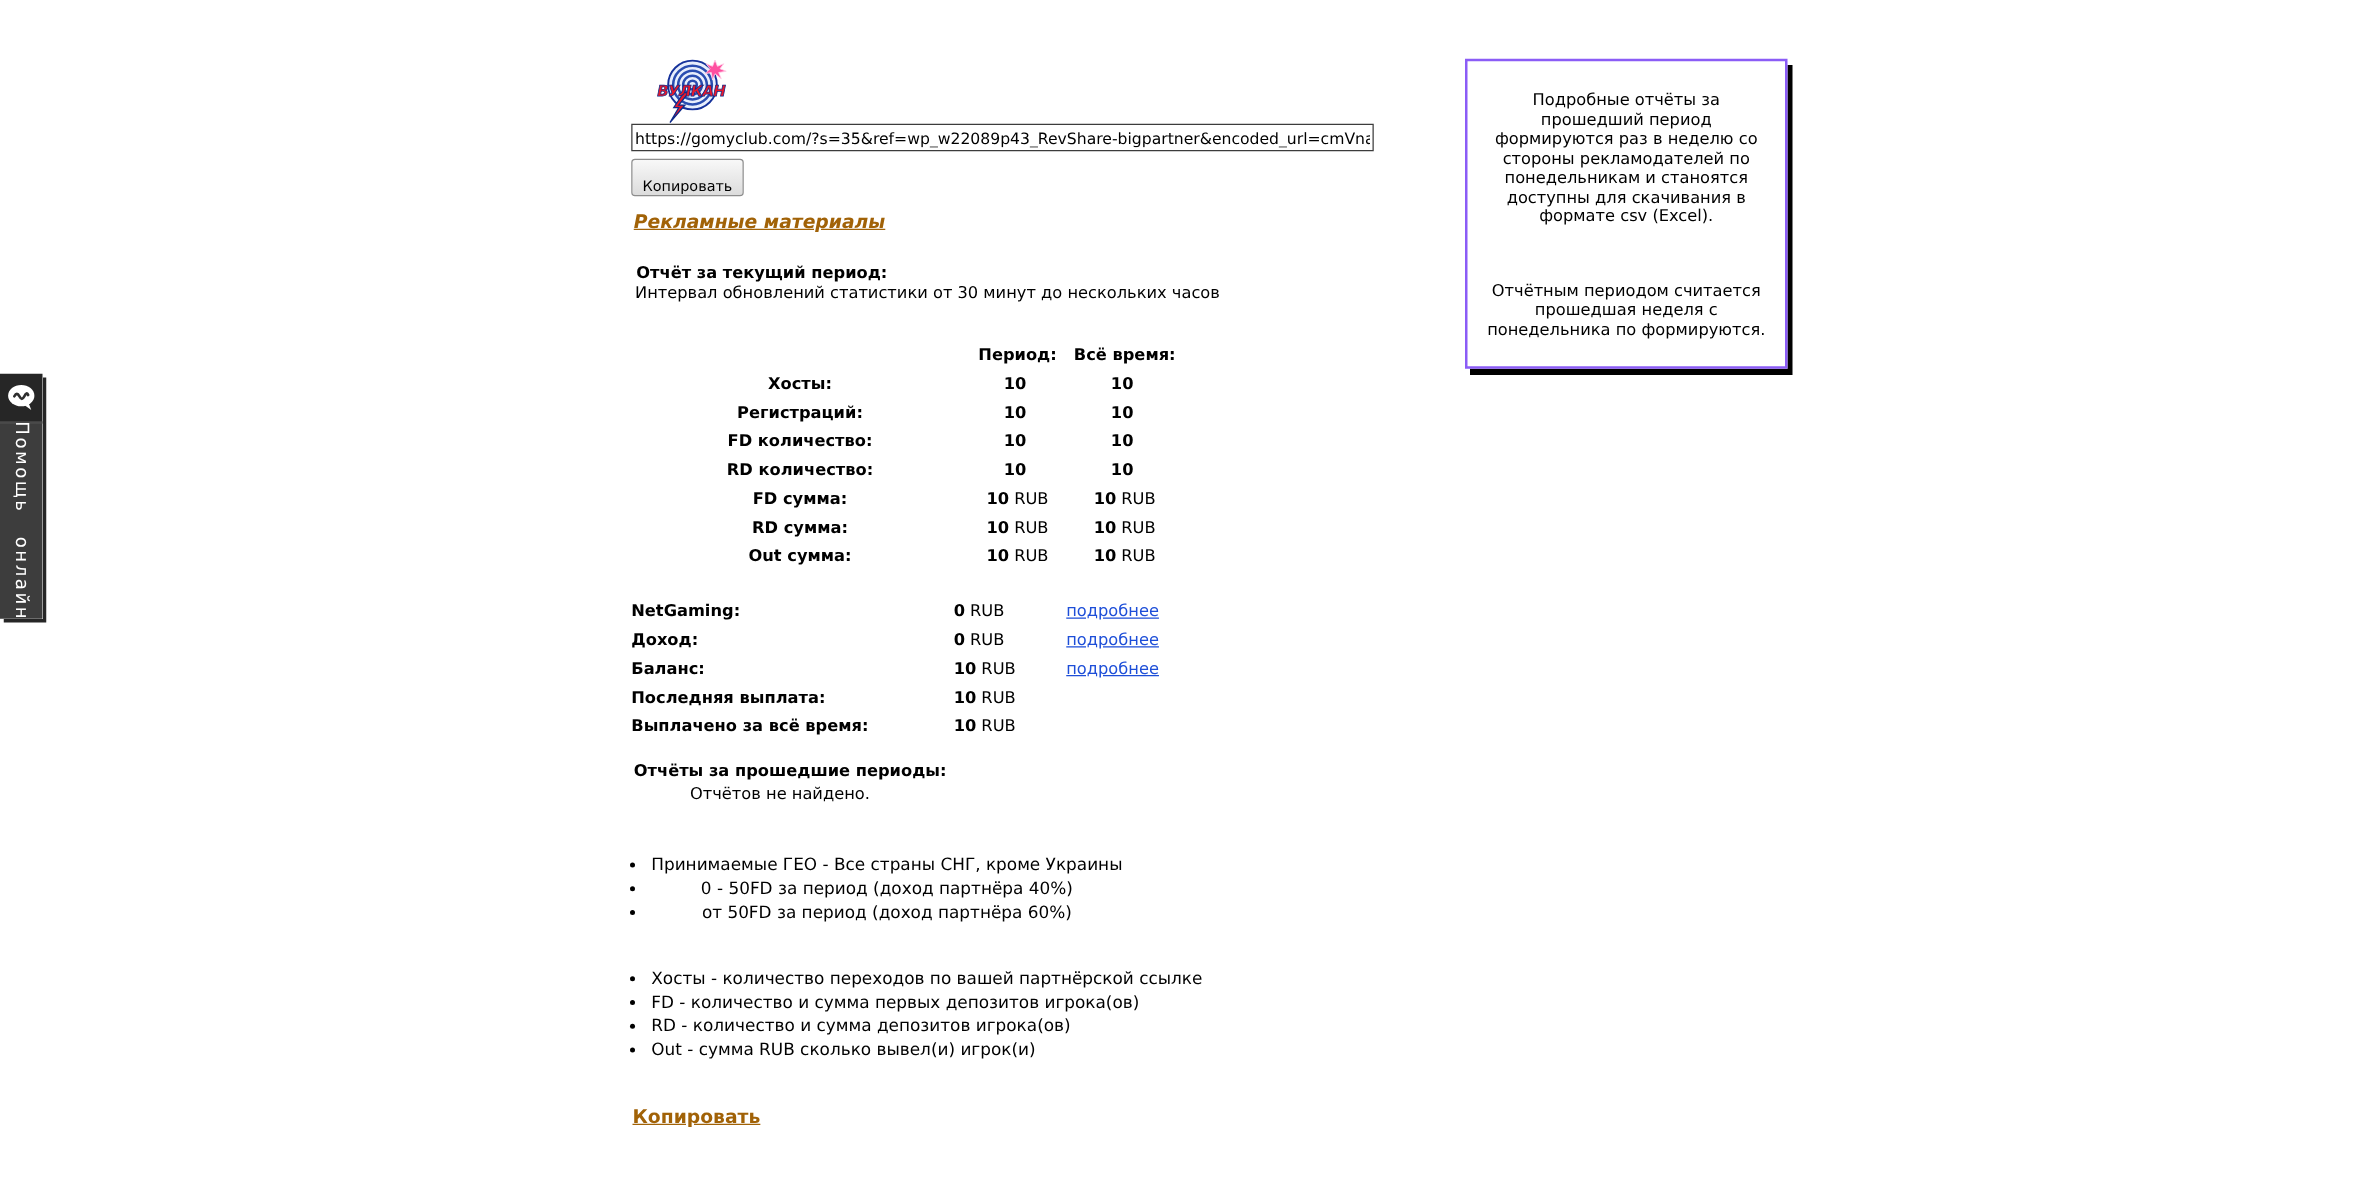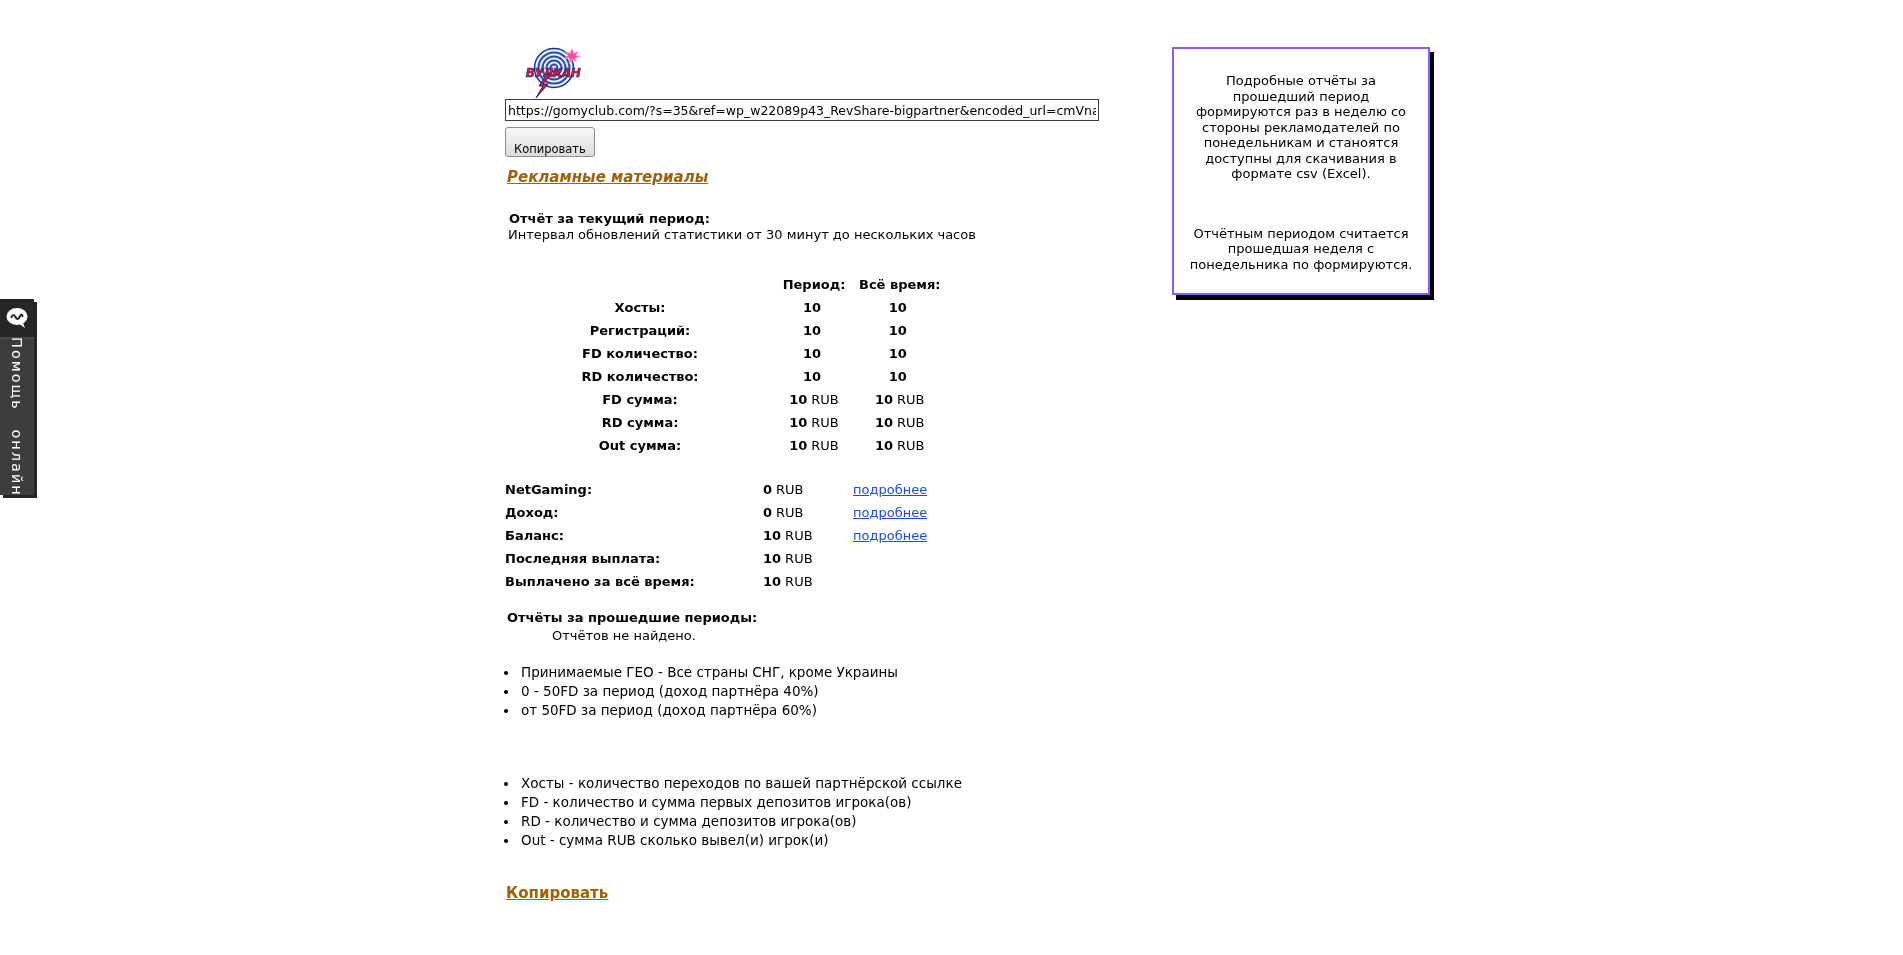--- a/index.html
+++ b/index.html
@@ -43,21 +43,21 @@
   .num { font-weight: bold; }
   .unit { margin-left: 4px; font-weight: normal; }
   .col-head { font-weight: bold; }
   .details-link { color: #1d4ed8; text-decoration: underline; cursor: pointer; font-weight: normal; }
 
   .past-heading { left: 507px; top: 610px; }
   .past-empty   { left: 506px; top: 628px; font-size: 13px; margin-left: 46px; }
 
   ul.notes { left: 505px; list-style: disc; padding-left: 14px; font-size: 13.5px; }
   ul.notes li { line-height: 19px; padding-left: 2px; }
-  .list-geo   { top: 663px; }
+  .list-geo   { top: 683px; text-align: center; }
   .list-terms { top: 774px; }
 
   
   .info-box {
     left: 1172px; top: 47px; width: 258px; min-height: 248px;
     border: 2px solid #8b5cf6; background: #fff;
     box-shadow: 4px 5px 0 #000;
     padding: 24px 12px 16px 12px;
     font-size: 13px; line-height: 15.5px; text-align: center;
   }

